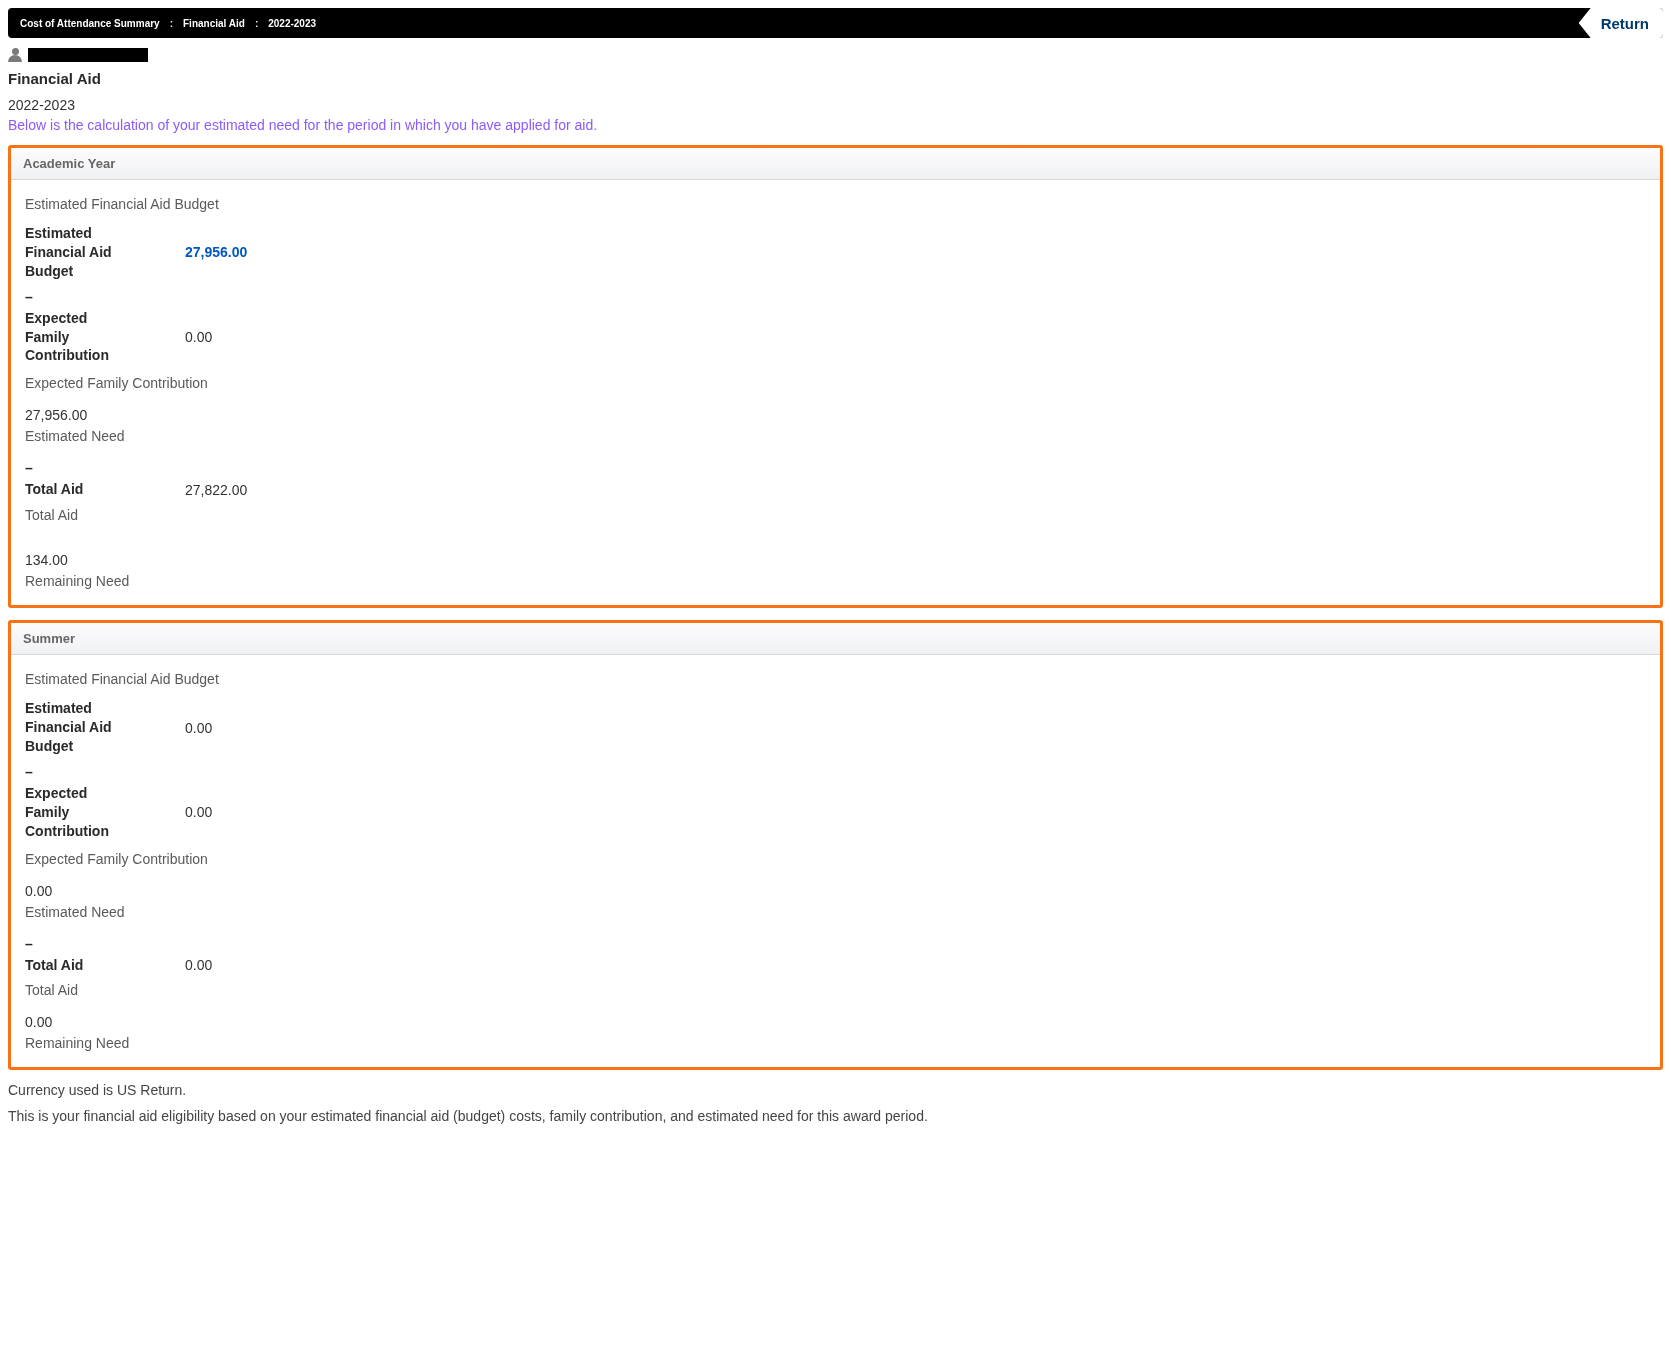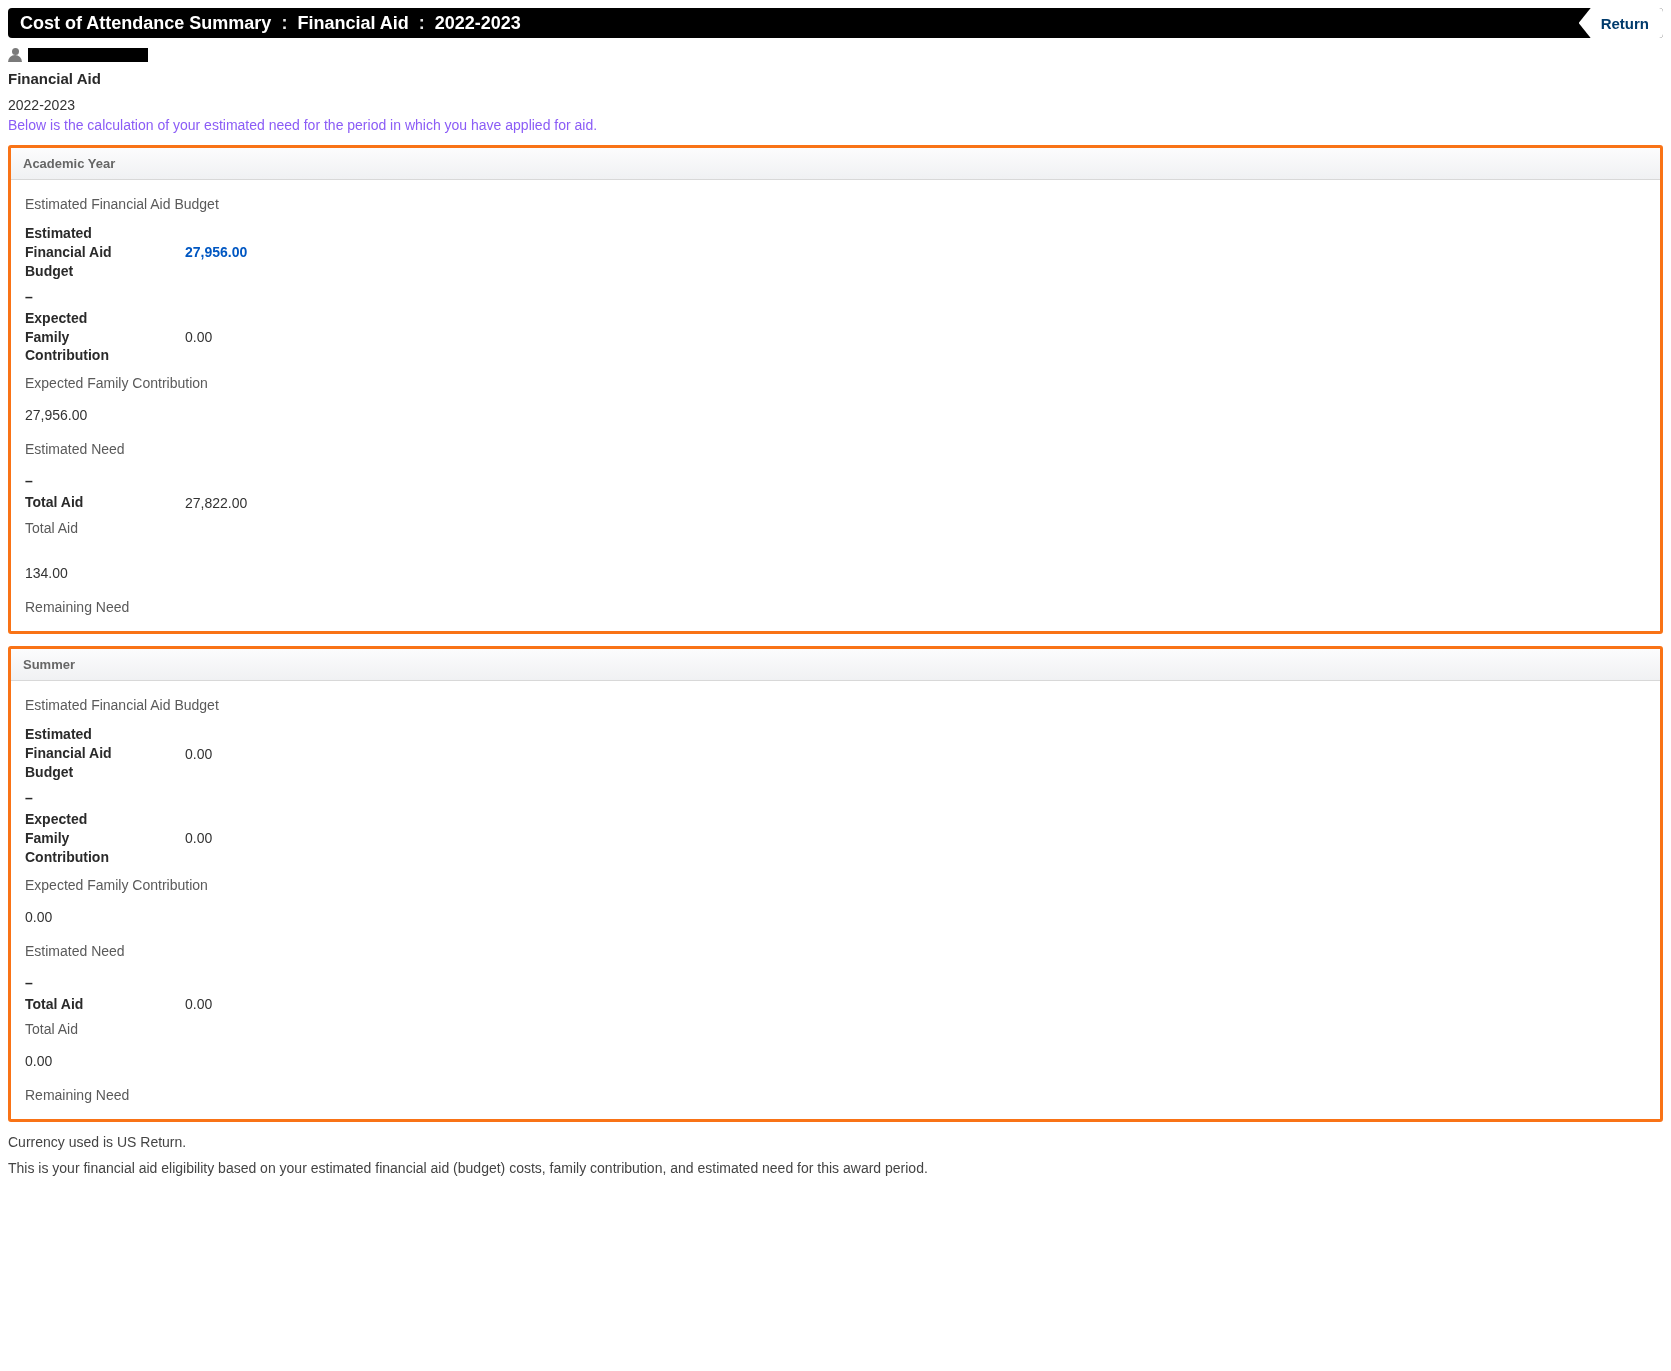--- a/index.html
+++ b/index.html
@@ -22,21 +22,21 @@
     justify-content: space-between;
     padding: 0 0 0 12px;
     height: 30px;
     position: relative;
   }
   .breadcrumb {
     display: flex;
     align-items: center;
     gap: 10px;
     font-weight: bold;
-    font-size: 18px;
+    font-size: 10px;
   }
   .breadcrumb-sep {
     opacity: 0.9;
   }
   .return-btn {
     background: #fff;
     color: #003a6b;
     font-weight: bold;
     height: 30px;
     border: none;
@@ -131,21 +131,21 @@
     font-weight: bold;
     color: #2a2a2a;
     margin-top: 8px;
   }
   .plain-val {
     color: #333;
     margin-top: 10px;
   }
   .plain-lbl {
     color: #5a5a5a;
-    margin-top: 18px;
+    margin-top: 5px;
   }
   .footer-line {
     color: #444;
     margin: 10px 0;
   }
 </style>
 </head>
 <body>
 
 <div class="page">

